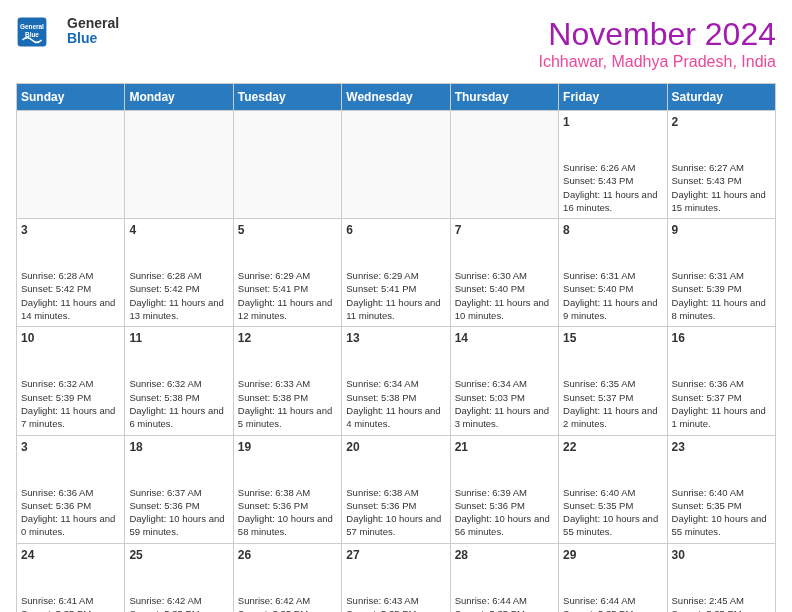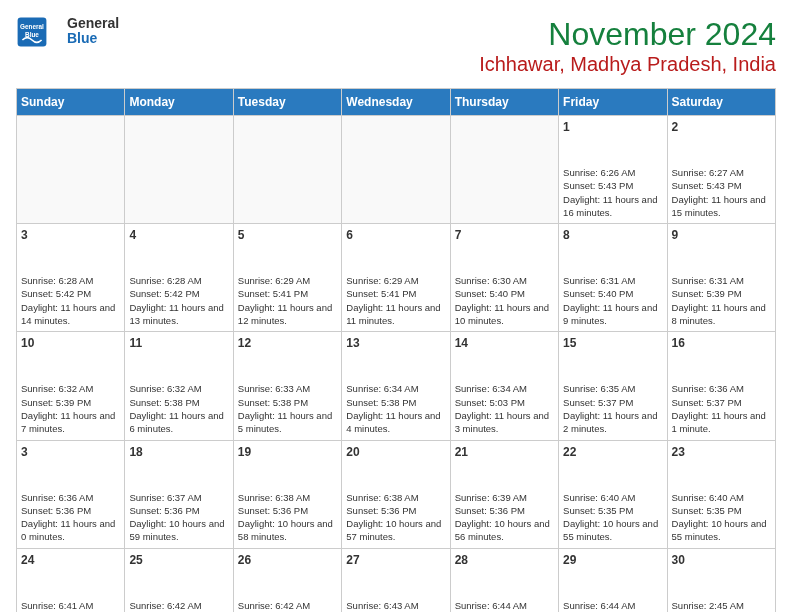--- a/index.html
+++ b/index.html
@@ -28,25 +28,25 @@
       height: 32px;
       margin-right: 4px;
     }
     .title-section {
       text-align: right;
       margin-bottom: 4px;
     }
     .month-title {
       font-size: 32px;
       font-weight: normal;
-      color: #15803d;
+      color: #a21caf;
     }
     .location-title {
-      font-size: 20px;
-      color: #b91c1c;
+      font-size: 16px;
+      color: #ec4899;
     }
     .calendar-table {
       width: 100%;
       border-collapse: collapse;
       margin-top: 8px;
       padding-left: 8px;
     }
     .calendar-table th {
       background-color: #2a7abf;
       color: white;

